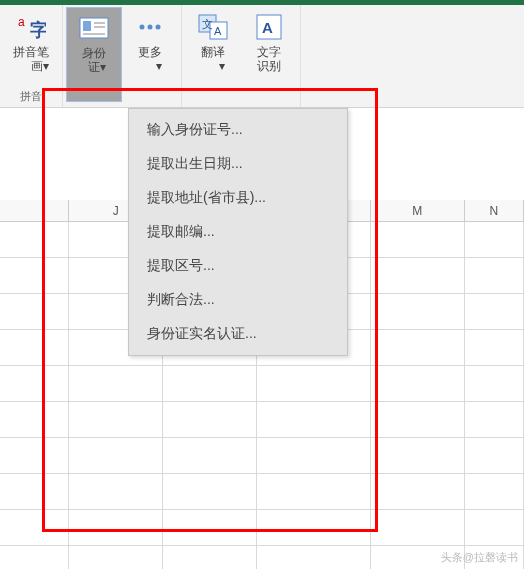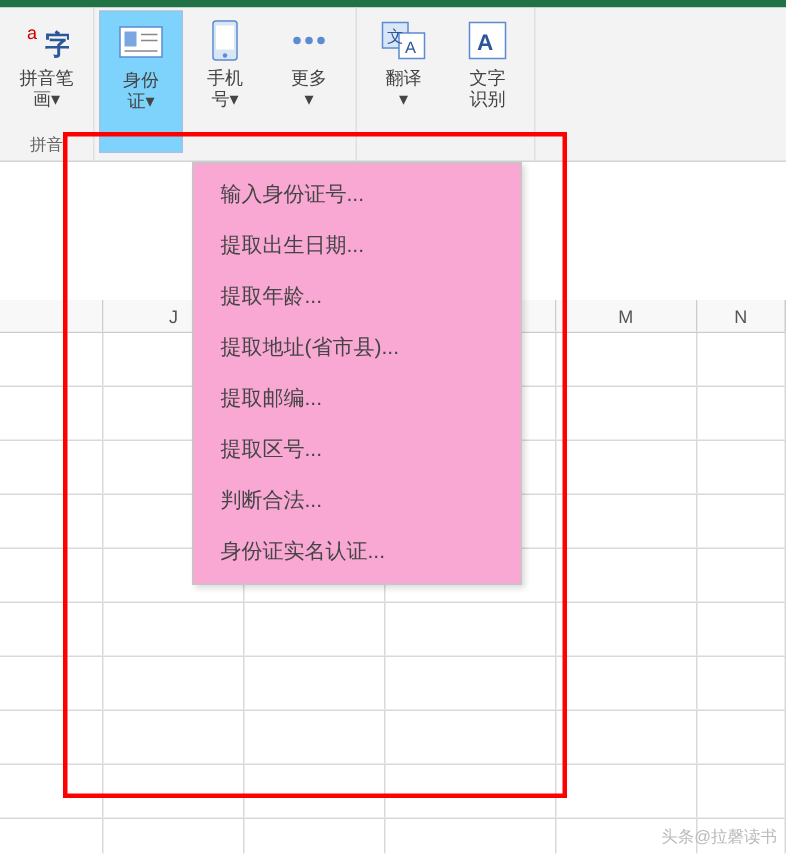--- a/index.html
+++ b/index.html
@@ -2,31 +2,31 @@
 <html><head>
 <meta charset="utf-8">
 <style>
   * { margin: 0; padding: 0; box-sizing: border-box; }
   body { font-family: "Microsoft YaHei", sans-serif; font-size: 13px; background: #fff; width: 524px; height: 569px; overflow: hidden; position: relative; }
   .green-bar { height: 5px; background: #217346; }
   .ribbon { display: flex; background: #f3f3f3; border-bottom: 1px solid #d4d4d4; height: 103px; }
   .ribbon-group { display: flex; flex-direction: column; justify-content: space-between; align-items: center; padding: 2px 3px 0; border-right: 1px solid #e0e0e0; }
   .buttons-row { display: flex; flex: 1; }
   .r-btn { display: flex; flex-direction: column; align-items: center; justify-content: flex-start; padding: 4px 6px 2px; cursor: pointer; min-width: 56px; }
-  .r-btn.active { background: #7dd3fc; border: 1px solid #a5c0e6; }
+  .r-btn.active { background: #a3a3a3; border: 1px solid #a5c0e6; }
   .r-icon { width: 32px; height: 32px; display: flex; align-items: center; justify-content: center; margin-bottom: 2px; }
-  .r-label { font-size: 12px; color: #444; text-align: center; line-height: 14px; white-space: pre-line; }
+  .r-label { font-size: 12px; color: #444; text-align: right; line-height: 14px; white-space: pre-line; }
   .group-title { font-size: 11px; color: #666; text-align: center; padding: 2px 0 3px; width: 100%; }
   .grid-area { position: relative; height: calc(569px - 108px); }
   .col-headers { display: flex; height: 22px; border-bottom: 1px solid #ccc; position: absolute; top: 92px; left: 0; right: 0; }
   .col-h { border-right: 1px solid #ccc; text-align: center; font-size: 12px; color: #555; line-height: 22px; background: #f8f8f8; }
   .rows { position: absolute; top: 114px; left: 0; right: 0; bottom: 20px; }
   .row { display: flex; height: 36px; border-bottom: 1px solid #d9d9d9; }
   .cell { border-right: 1px solid #d9d9d9; }
-  .dropdown { position: absolute; left: 128px; top: 108px; width: 220px; background: #f9a8d4; border: 1px solid #c6c6c6; box-shadow: 2px 2px 4px rgba(0,0,0,0.15); z-index: 20; padding: 4px 0; }
+  .dropdown { position: absolute; left: 128px; top: 108px; width: 220px; background: #e5e5e5; border: 1px solid #c6c6c6; box-shadow: 2px 2px 4px rgba(0,0,0,0.15); z-index: 20; padding: 4px 0; }
   .dd-item { padding: 8px 18px; font-size: 14px; color: #444; cursor: pointer; }
   .red-box { position: absolute; left: 42px; top: 88px; width: 336px; height: 444px; border: 3px solid #ff0000; pointer-events: none; z-index: 30; }
   .watermark { position: absolute; right: 6px; bottom: 4px; font-size: 11px; color: #bbb; z-index: 40; }
 </style>
 </head>
 <body>
 
 <div class="green-bar"></div>
 
 <div class="ribbon">
@@ -54,31 +54,20 @@
           <svg width="30" height="26">
               <rect x="1" y="3" width="28" height="20" fill="#fff" stroke="#5b8bd0"></rect>
               <rect x="4" y="6" width="8" height="10" fill="#7aa7e0"></rect>
               <line x1="15" y1="8" x2="26" y2="8" stroke="#888"></line>
               <line x1="15" y1="12" x2="26" y2="12" stroke="#888"></line>
               <line x1="4" y1="19" x2="26" y2="19" stroke="#888"></line>
             </svg>
         </div>
         <div class="r-label">身份
 证▾</div>
-      </div>
-      <div class="r-btn">
-        <div class="r-icon">
-          <svg width="20" height="28">
-              <rect x="2" y="1" width="16" height="26" rx="2" fill="#d9e6f5" stroke="#5b8bd0"></rect>
-              <rect x="4" y="4" width="12" height="16" fill="#fff"></rect>
-              <circle cx="10" cy="24" r="1.5" fill="#5b8bd0"></circle>
-            </svg>
-        </div>
-        <div class="r-label">手机
-号▾</div>
       </div>
       <div class="r-btn">
         <div class="r-icon">
           <svg width="28" height="20">
               <circle cx="6" cy="10" r="2.5" fill="#5b8bd0"></circle>
               <circle cx="14" cy="10" r="2.5" fill="#5b8bd0"></circle>
               <circle cx="22" cy="10" r="2.5" fill="#5b8bd0"></circle>
             </svg>
         </div>
         <div class="r-label">更多
@@ -205,21 +194,20 @@
         <div class="cell" style="width: 115px;"></div>
         <div class="cell" style="width: 95px;"></div>
         <div class="cell" style="width: 60px;"></div>
       </div>
     </div>
 </div>
 
 <div class="dropdown" id="dropdown">
     <div class="dd-item">输入身份证号...</div>
     <div class="dd-item">提取出生日期...</div>
-    <div class="dd-item">提取年龄...</div>
     <div class="dd-item">提取地址(省市县)...</div>
     <div class="dd-item">提取邮编...</div>
     <div class="dd-item">提取区号...</div>
     <div class="dd-item">判断合法...</div>
     <div class="dd-item">身份证实名认证...</div>
   </div>
 
 <div class="red-box"></div>
 
 <div class="watermark">头条@拉磬读书</div>

